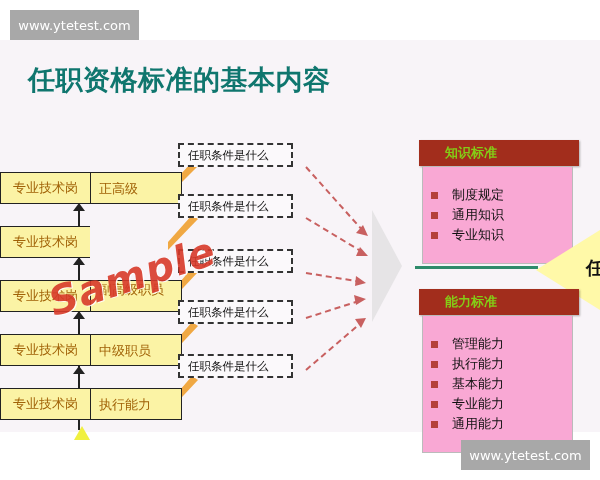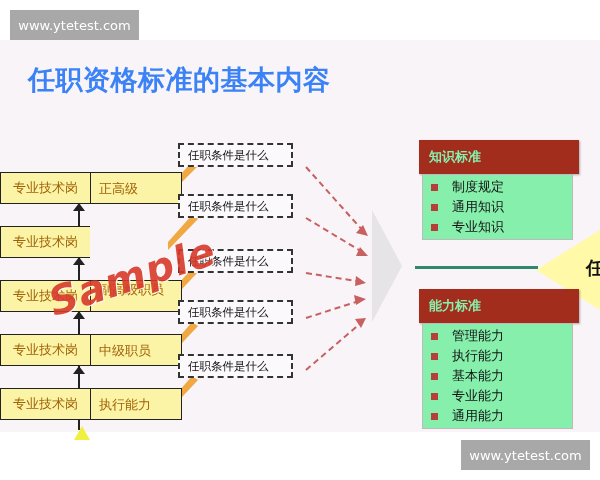--- a/index.html
+++ b/index.html
@@ -1,31 +1,31 @@
 <!DOCTYPE html>
 <html><head>
 <meta charset="utf-8">
 <style>
   html, body { margin:0; padding:0; }
   body { width:600px; height:480px; position:relative; overflow:hidden; background:#ffffff; font-family:"DejaVu Sans", sans-serif; }
   .slide { position:absolute; left:0; top:40px; width:600px; height:392px; background:#f8f4f8; }
   .watermark { position:absolute; background:#a8a8a8; color:#ffffff; font-size:13px; font-family:"DejaVu Sans", sans-serif; display:flex; align-items:center; justify-content:center; }
   .wm-top { left:10px; top:10px; width:129px; height:30px; }
   .wm-bot { left:461px; top:440px; width:129px; height:30px; }
-  .title { position:absolute; left:28px; top:62px; font-size:27px; font-weight:bold; color:#3b82f6; letter-spacing:0.5px; }
+  .title { position:absolute; left:28px; top:62px; font-size:27px; font-weight:bold; color:#0f766e; letter-spacing:0.5px; }
   .row { position:absolute; left:0; height:32px; display:flex; }
   .cell { background:#fbf3a5; border:1.5px solid #222; box-sizing:border-box; height:32px; font-size:13px; color:#a16207; display:flex; align-items:center; }
   .cell.a { width:90px; justify-content:center; border-right:none; }
   .cell.b { width:92px; padding-left:8px; line-height:13px; overflow:hidden; }
   .vline { position:absolute; left:78px; width:1.5px; background:#222; }
   .arrowhead { position:absolute; left:73px; width:0; height:0; border-left:6px solid transparent; border-right:6px solid transparent; border-bottom:8px solid #222; }
   .qbox { position:absolute; left:178px; width:115px; height:24px; border:2px dashed #333; box-sizing:border-box; background:#fbf9fb; font-size:11.5px; color:#111; display:flex; align-items:center; padding-left:8px; }
   .panel { position:absolute; left:419px; width:160px; }
-  .panel-head { background:#a22d1c; color:#86efac; font-size:13px; font-weight:bold; height:34px; display:flex; align-items:center; padding-left:10px; box-shadow:1px 1px 2px rgba(0,0,0,0.3); }
-  .panel-body { background:#86efac; border:1px solid #bbb; margin:0 6px 0 3px; padding:2px 0; }
+  .panel-head { background:#a22d1c; color:#84cc16; font-size:13px; font-weight:bold; height:26px; display:flex; align-items:center; padding-left:26px; box-shadow:1px 1px 2px rgba(0,0,0,0.3); }
+  .panel-body { background:#f9a8d4; border:1px solid #bbb; margin:0 6px 0 3px; padding:18px 0; }
   .panel-item { height:20px; display:flex; align-items:center; font-size:13px; color:#111; padding-left:8px; }
   .bullet { width:7px; height:7px; background:#b5403a; margin-right:14px; }
   .big-arrow { position:absolute; left:372px; top:210px; width:0; height:0; border-top:56px solid transparent; border-bottom:56px solid transparent; border-left:30px solid #e6e4e6; }
   .green-line { position:absolute; left:415px; top:266px; width:123px; height:3px; background:#2e8a6a; }
   .yellow-beam { position:absolute; left:536px; top:230px; width:0; height:0; border-top:40px solid transparent; border-bottom:40px solid transparent; border-right:64px solid #fff9a8; }
   .edge-char { position:absolute; left:586px; top:256px; font-size:18px; font-weight:bold; color:#111; }
   .sample { position:absolute; left:50px; top:280px; font-size:40px; font-weight:bold; font-style:italic; color:#d83a2a; transform:rotate(-18deg); transform-origin:left center; opacity:0.9; letter-spacing:1px; text-shadow:1px 1px 0 #fff; font-family:"DejaVu Sans", sans-serif; }
   .bottom-tri { position:absolute; left:74px; top:426px; width:0; height:0; border-left:8px solid transparent; border-right:8px solid transparent; border-bottom:14px solid #f0f040; }
   svg.overlay { position:absolute; left:0; top:0; }
 </style>

